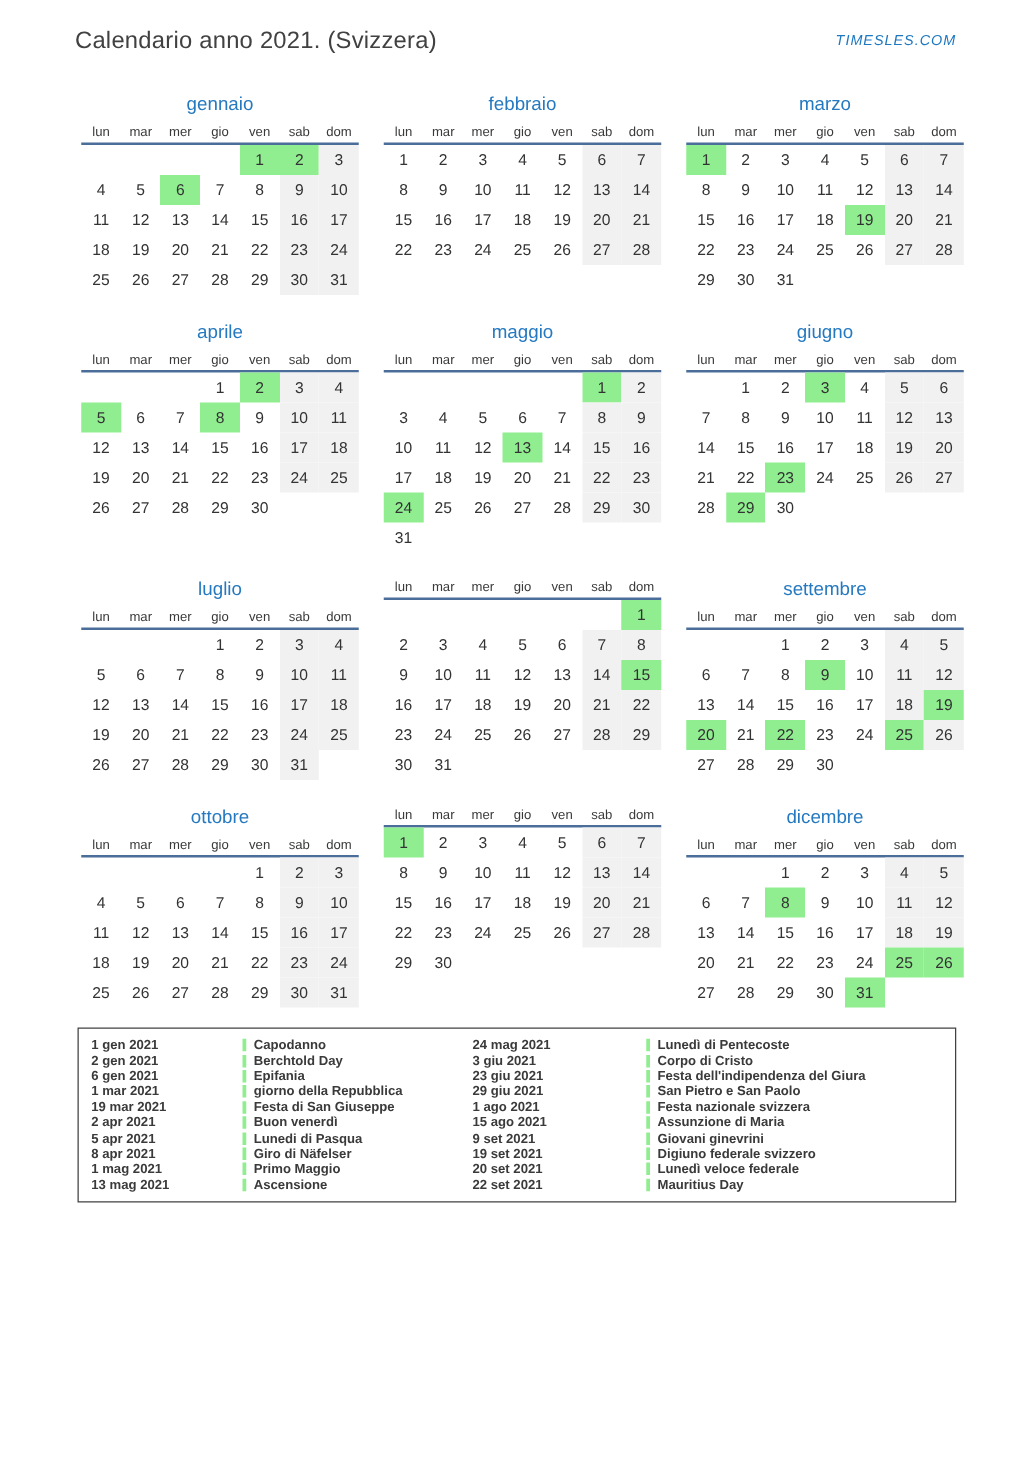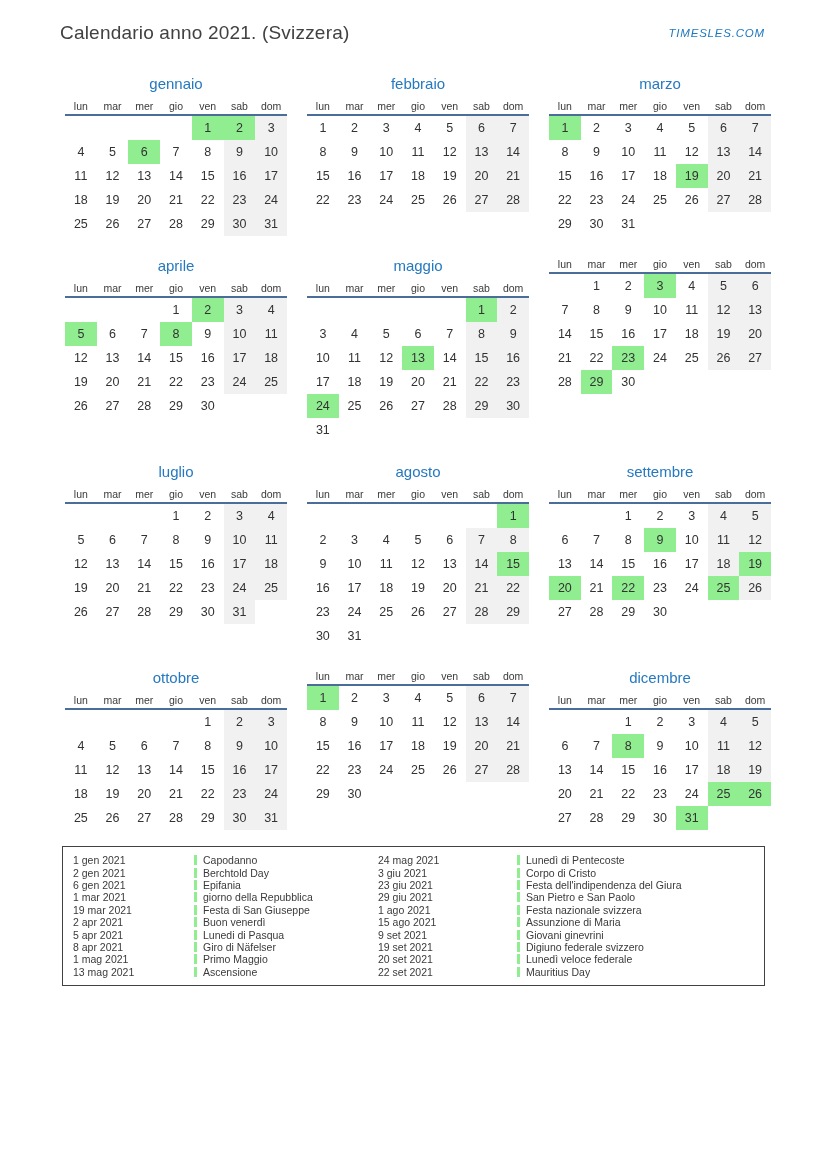--- a/index.html
+++ b/index.html
@@ -10,21 +10,21 @@
   .months-grid{display:grid;grid-template-columns:repeat(3,222px);column-gap:14px;row-gap:24px;margin:28px 0 0 65px;align-items:start;gap:20px;}
   .month{width:222px;}
   .mtitle{font-size:15px;line-height:20px;margin-bottom:4px;text-align:center;color:#2579c0;}
   .mgrid{display:grid;grid-template-columns:repeat(7,1fr);}
   .dh{height:16px;line-height:16px;font-size:10.5px;text-align:center;color:#3a3a3a;}
   .rule{grid-column:1/-1;height:2px;background:#4a6d99;}
   .dc{height:24px;line-height:24px;font-size:12.5px;text-align:center;color:#333333;}
   .dc.we{background:#f1f1f1;}
   .dc.hl{background:#90ee90;}
   .legend{margin:16px 0 0 62px;width:703px;border:1px solid #414141;box-sizing:border-box;padding:7px 0 7px 10px;display:flex;}
-  .legend-col{display:flex;flex-direction:column;}
+  .legend-col{display:flex;flex-direction:column;font-weight:bold;}
   .legend-col.left{width:305px;}
   .legend-col.right{flex:1;}
   .lrow{display:flex;align-items:center;height:12.4px;font-size:10.5px;color:#3a3a3a;white-space:nowrap;}
   .legend-col.left .ld{width:121px;flex:none;}
   .legend-col.right .ld{width:139px;flex:none;}
   .lmark{width:3px;height:10px;background:#90ee90;margin-right:6px;flex:none;}
 </style>
 </head>
 <body>
 
@@ -268,20 +268,21 @@
         <div class="dc">31</div>
         <div class="dc"></div>
         <div class="dc"></div>
         <div class="dc"></div>
         <div class="dc"></div>
         <div class="dc"></div>
         <div class="dc"></div>
       </div>
     </div>
     <div class="month">
+      <div class="mtitle">giugno</div>
       <div class="mgrid">
         <div class="dh">lun</div>
         <div class="dh">mar</div>
         <div class="dh">mer</div>
         <div class="dh">gio</div>
         <div class="dh">ven</div>
         <div class="dh">sab</div>
         <div class="dh">dom</div>
         <div class="rule"></div>
         <div class="dc"></div>
@@ -363,21 +364,20 @@
         <div class="dc">26</div>
         <div class="dc">27</div>
         <div class="dc">28</div>
         <div class="dc">29</div>
         <div class="dc">30</div>
         <div class="dc we">31</div>
         <div class="dc"></div>
       </div>
     </div>
     <div class="month">
-      <div class="mtitle">agosto</div>
       <div class="mgrid">
         <div class="dh">lun</div>
         <div class="dh">mar</div>
         <div class="dh">mer</div>
         <div class="dh">gio</div>
         <div class="dh">ven</div>
         <div class="dh">sab</div>
         <div class="dh">dom</div>
         <div class="rule"></div>
         <div class="dc"></div>

